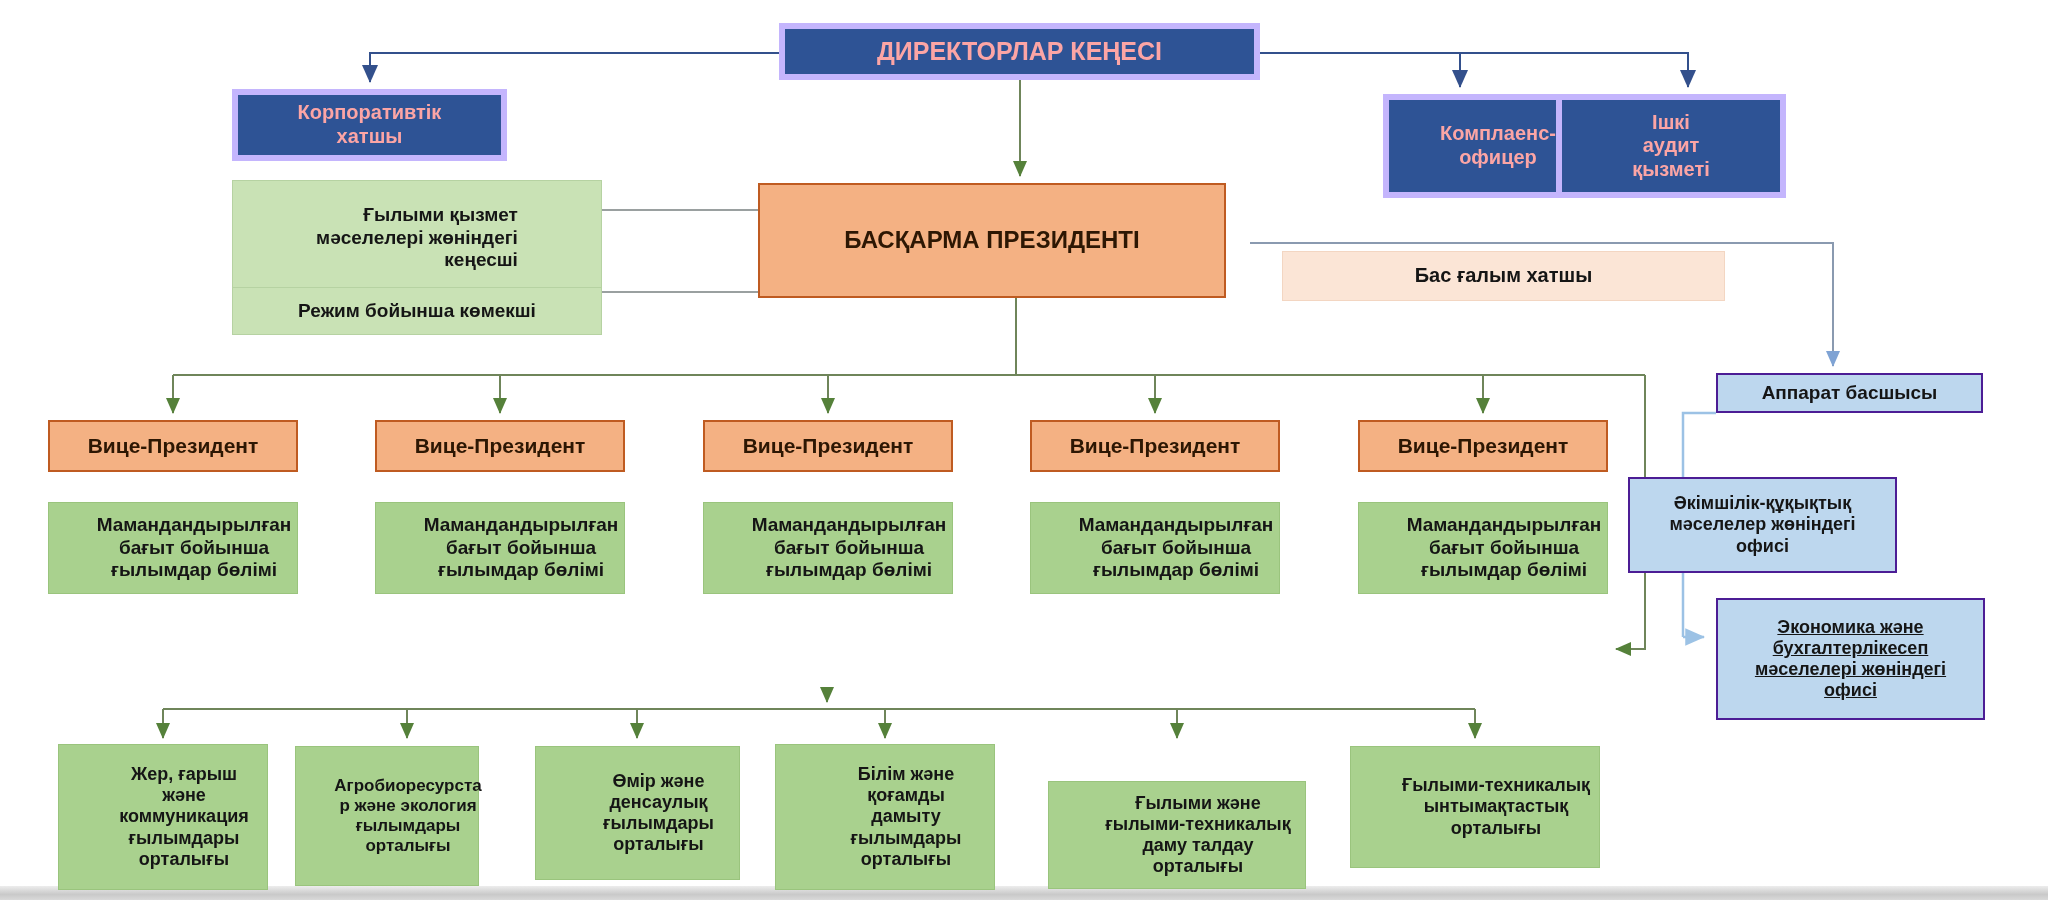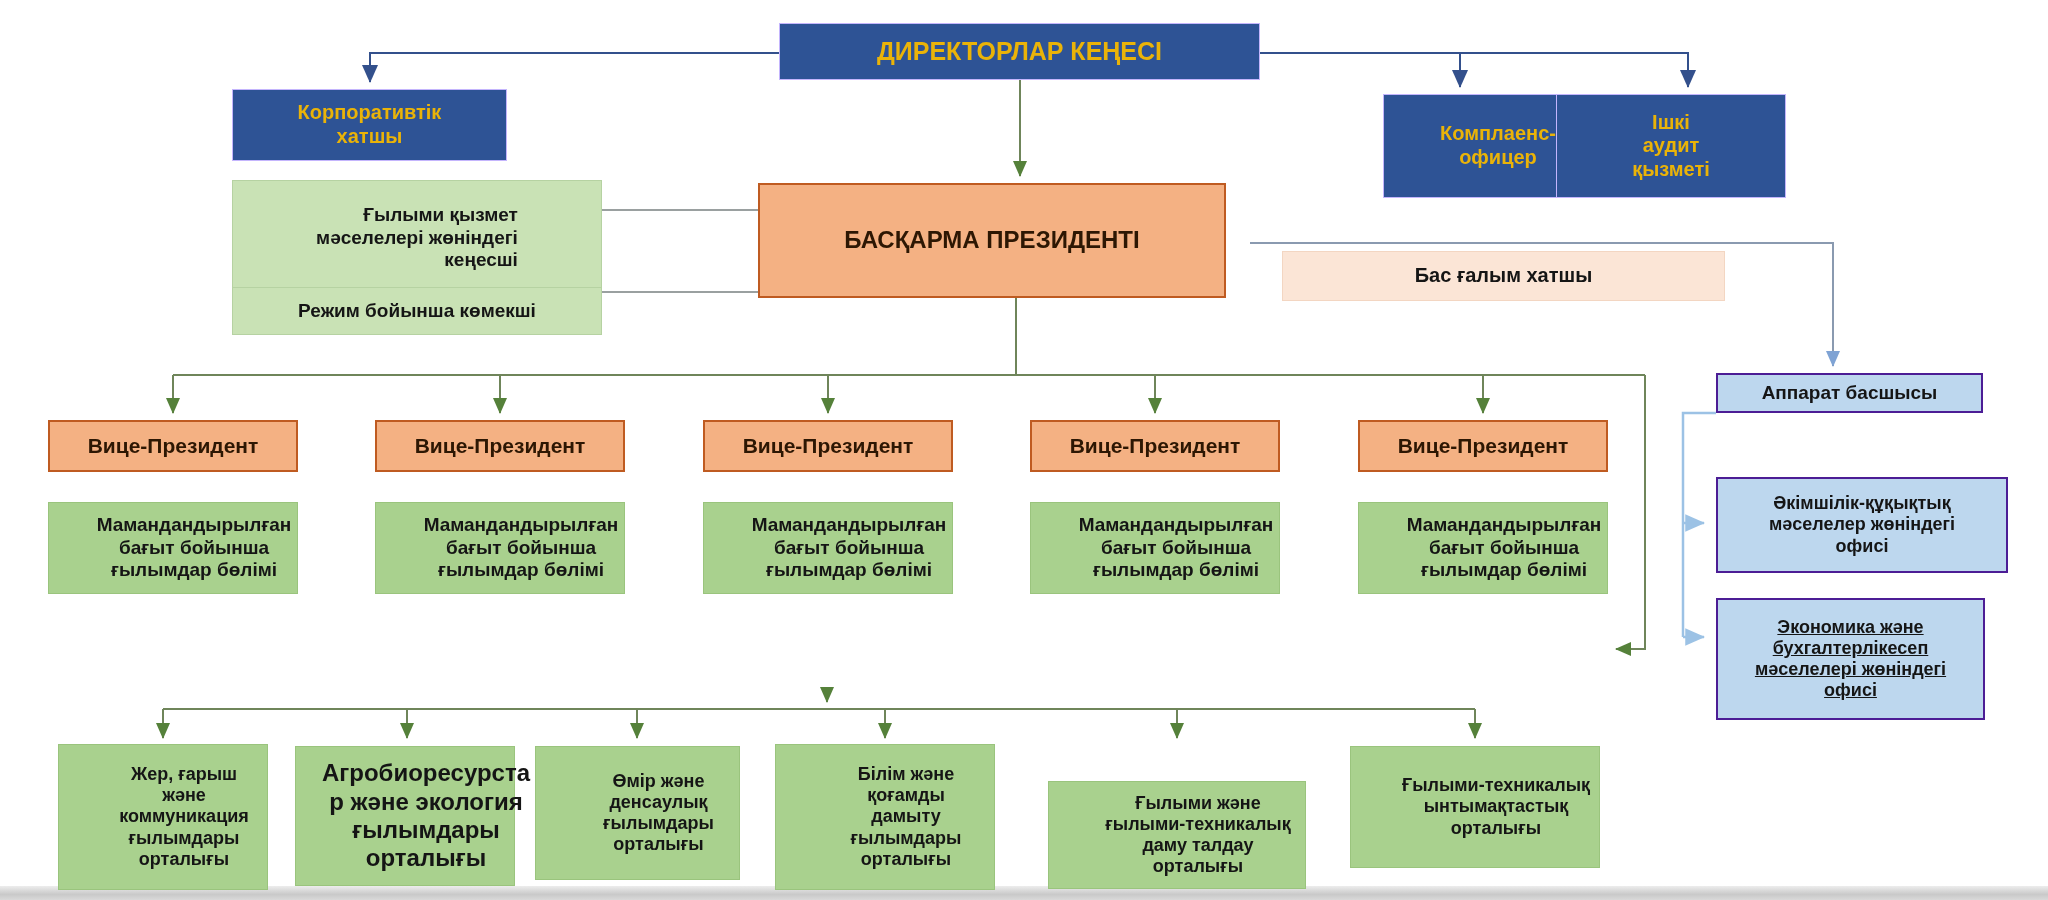--- a/index.html
+++ b/index.html
@@ -11,21 +11,21 @@
     overflow:hidden;
   }
   .connectors{position:absolute;left:0;top:0;z-index:1;}
   .node{
     position:absolute;z-index:2;
     display:flex;align-items:center;justify-content:center;
     text-align:center;font-weight:bold;
     white-space:pre-line;line-height:1.18;
     box-sizing:border-box;
   }
-  .navy{background:#2e5395;border:1px solid #c4b5fd;color:#eab308;}
+  .navy{background:#2e5395;border:6px solid #c4b5fd;color:#fca5a5;}
   .orange{background:#f4b183;border:2px solid #bf5b21;color:#2d1703;}
   .lgreen{background:#c9e2b5;border:1px solid #b6d2a2;color:#151515;}
   .mgreen{background:#a9d18e;border:1px solid #9ac47d;color:#151515;padding-left:42px;}
   .peach{background:#fbe5d6;border:1px solid #f3d6c2;color:#151515;}
   .lblue{background:#bdd7ee;border:2px solid #4c1d95;color:#151515;}
   .bottom-edge{
     position:absolute;left:0;right:0;top:886px;height:14px;z-index:0;
     background:linear-gradient(#ededed,#c9c9c9 60%,#d9d9d9);
   }
 </style>
@@ -109,21 +109,21 @@
 кеңесші</div>
 
   <div class="node lgreen" style="left:232px;top:287px;width:370px;height:48px;font-size:19px;">Режим бойынша көмекші</div>
 
   <div class="node orange" style="left:758px;top:183px;width:468px;height:115px;font-size:24px;">БАСҚАРМА ПРЕЗИДЕНТІ</div>
 
   <div class="node peach" style="left:1282px;top:251px;width:443px;height:50px;font-size:20px;">Бас ғалым хатшы</div>
 
   <div class="node lblue" style="left:1716px;top:373px;width:267px;height:40px;font-size:19px;">Аппарат басшысы</div>
 
-  <div class="node lblue" style="left:1716px;top:477px;width:292px;height:96px;font-size:18px;">Әкімшілік-құқықтық
+  <div class="node lblue" style="left:1628px;top:477px;width:269px;height:96px;font-size:18px;">Әкімшілік-құқықтық
 мәселелер жөніндегі
 офисі</div>
 
   <div class="node lblue" style="left:1716px;top:598px;width:269px;height:122px;font-size:18px;text-decoration:underline;">Экономика және
 бухгалтерлікесеп
 мәселелері жөніндегі
 офисі</div>
 
   <div class="node orange" style="left:48px;top:420px;width:250px;height:52px;font-size:21px;">Вице-Президент</div>
   <div class="node orange" style="left:375px;top:420px;width:250px;height:52px;font-size:21px;">Вице-Президент</div>
@@ -146,21 +146,21 @@
   <div class="node mgreen" style="left:1358px;top:502px;width:250px;height:92px;font-size:19px;">Мамандандырылған
 бағыт бойынша
 ғылымдар бөлімі</div>
 
 
   <div class="node mgreen" style="left:58px;top:744px;width:210px;height:146px;font-size:18px;">Жер, ғарыш
 және
 коммуникация
 ғылымдары
 орталығы</div>
-  <div class="node mgreen" style="left:295px;top:746px;width:220px;height:140px;font-size:24px;">Агробиоресурста
+  <div class="node mgreen" style="left:295px;top:746px;width:184px;height:140px;font-size:17px;">Агробиоресурста
 р және экология
 ғылымдары
 орталығы</div>
   <div class="node mgreen" style="left:535px;top:746px;width:205px;height:134px;font-size:18px;">Өмір және
 денсаулық
 ғылымдары
 орталығы</div>
   <div class="node mgreen" style="left:775px;top:744px;width:220px;height:146px;font-size:18px;">Білім және
 қоғамды
 дамыту

